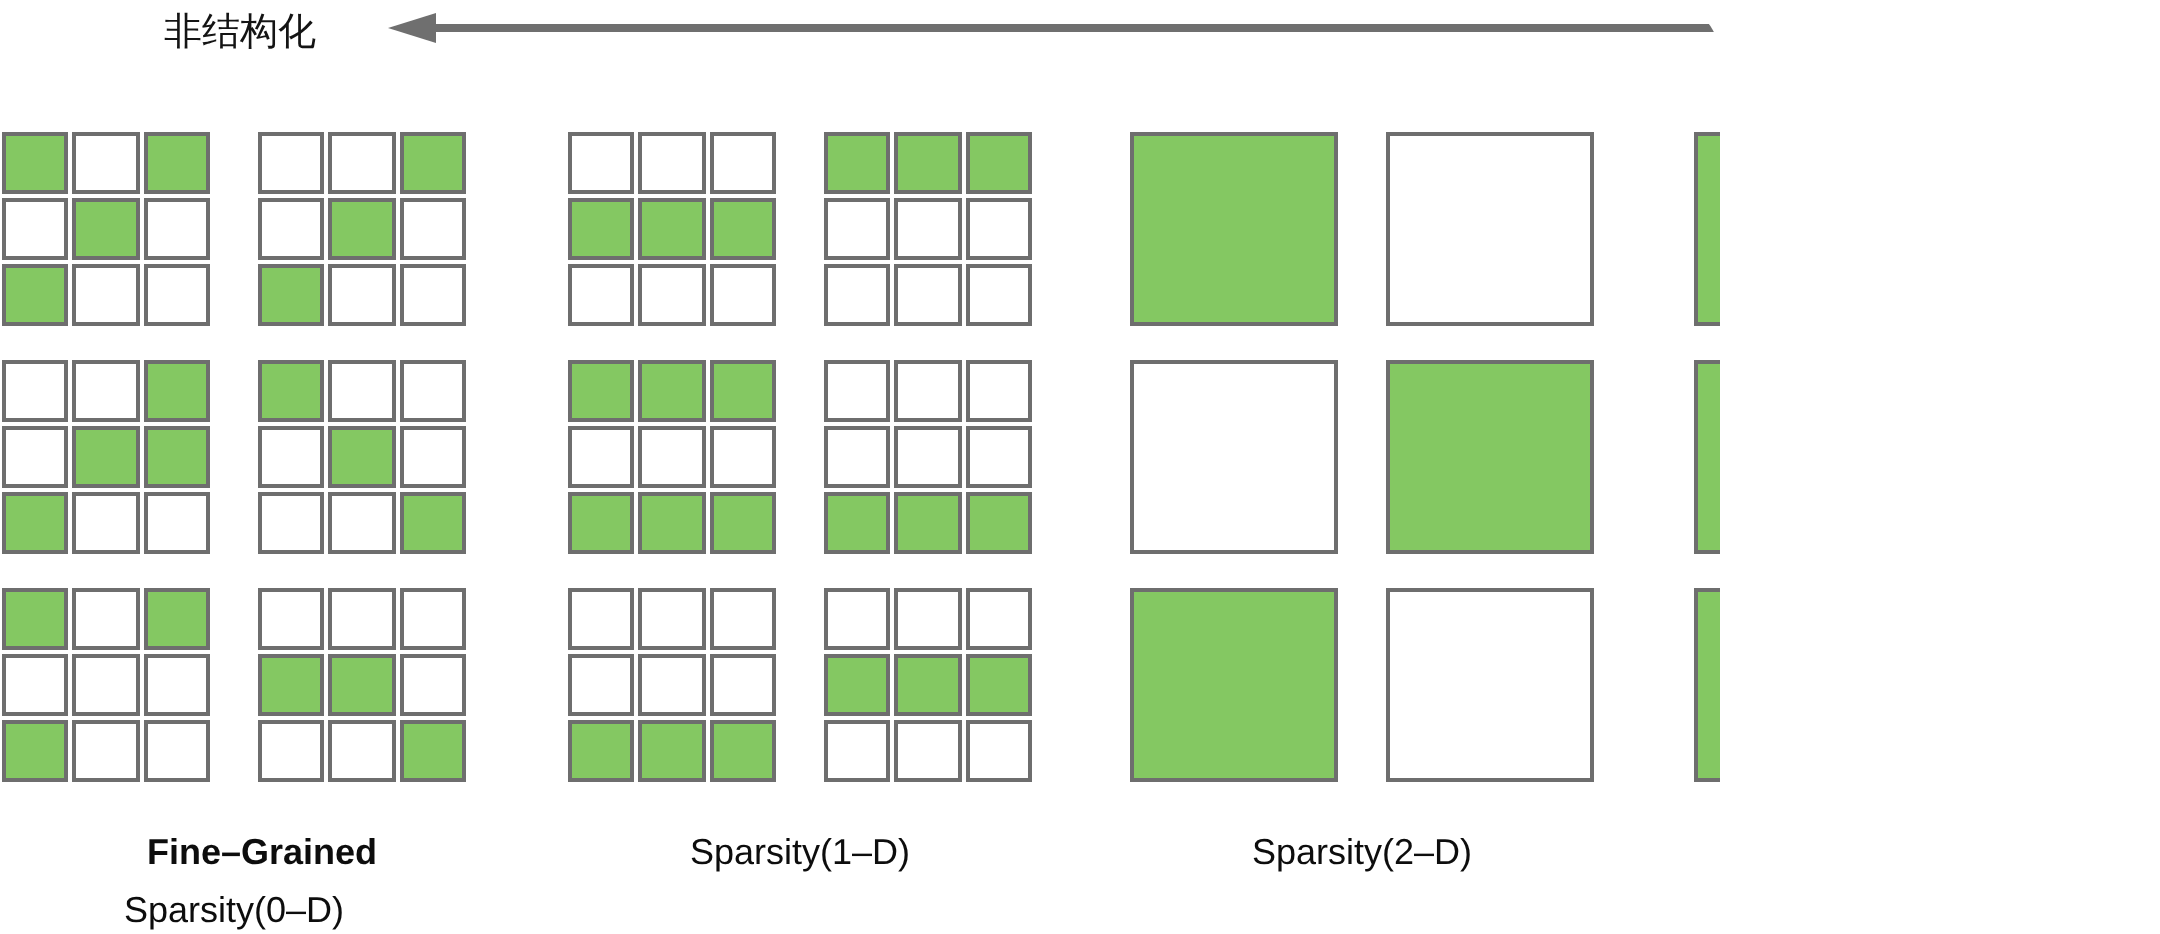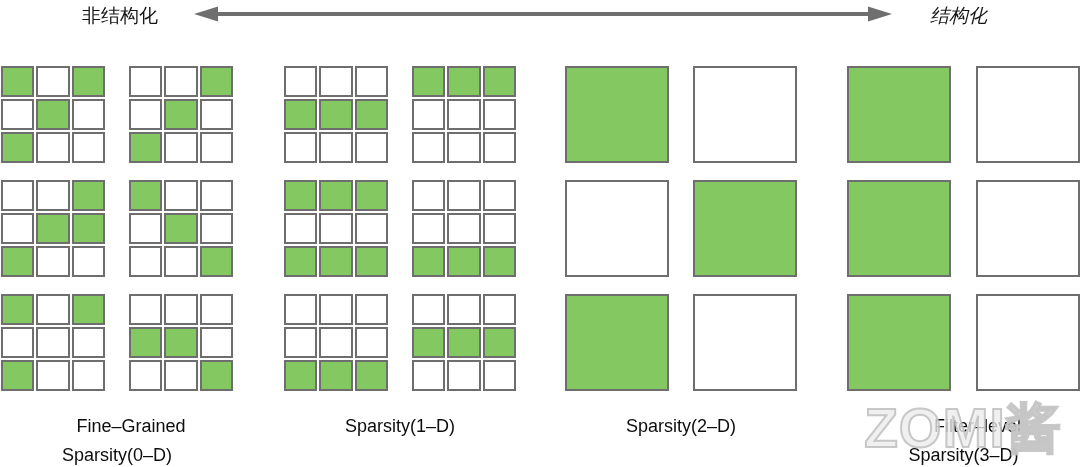--- a/index.html
+++ b/index.html
@@ -1,18 +1,18 @@
 <!DOCTYPE html>
 <html><head>
 <meta charset="utf-8">
 <style>
   html, body { margin: 0; padding: 0; }
   .page {
     position: relative;
-    width: 1080px;
+    width: 860px;
     height: 467px;
     background: #ffffff;
     font-family: "Liberation Sans", "DejaVu Sans", sans-serif;
     overflow: hidden;
     border-radius: 29px;
     --green: #84c862;
     --border: #6e6e6e;
     --arrow: #6f6f6f;
   }
   .hdr-label {
@@ -65,21 +65,21 @@
   }
   .solid.on { background: var(--green); }
 
   .labels {
     margin-top: 21px;
     text-align: center;
     font-size: 18px;
     color: #0d0d0d;
     line-height: 29px;
   }
-  .labels .title { font-weight: normal; margin-left: 28px; }
+  .labels .title { font-weight: bold; margin-left: 28px; }
 
   .watermark {
     position: absolute;
     left: 846px;
     top: 397px;
     width: 234px;
     height: 62px;
     z-index: 5;
     font-size: 55px;
     line-height: 62px;

